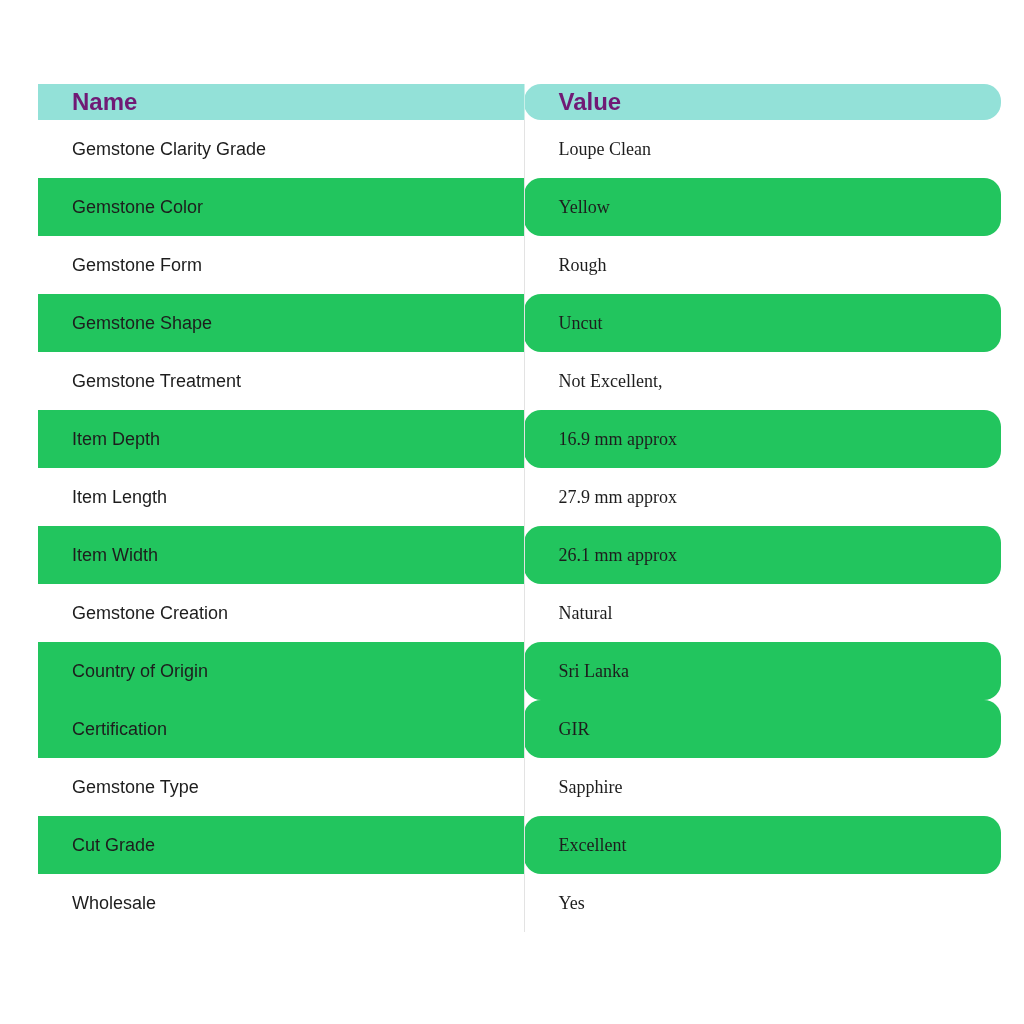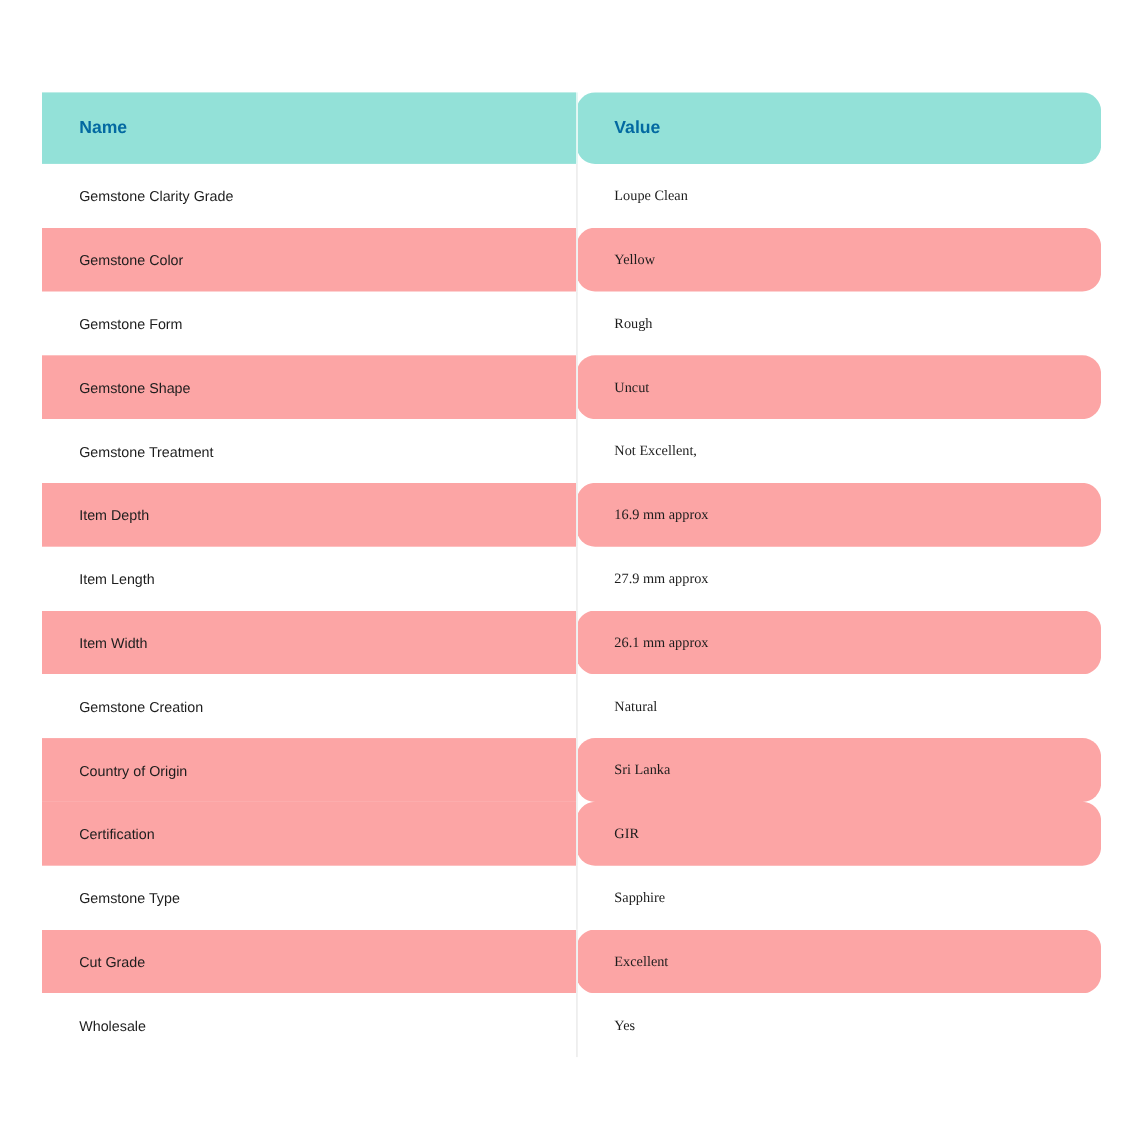--- a/index.html
+++ b/index.html
@@ -15,40 +15,40 @@
     left: 38px;
     top: 84px;
     width: 963px;
     border-collapse: collapse;
     table-layout: fixed;
   }
   .spec-table th, .spec-table td {
     text-align: left;
     vertical-align: middle;
     padding-left: 34px;
-    font-size: 13px;
+    font-size: 18px;
     overflow: hidden;
     white-space: nowrap;
   }
   .spec-table th {
-    height: 65px;
+    height: 36px;
     background: #93e1d8;
     font-weight: 700;
-    font-size: 16px;
-    color: #0369a1;
+    font-size: 24px;
+    color: #701a75;
   }
   .spec-table td {
     height: 58px;
     font-weight: 400;
   }
   .col-name  { width: 486px; }
   .col-value { width: 477px; border-radius: 17px; }
   th.col-value { border-left: 1px solid #c9f0ea; }
   td.col-value { border-left: 1px solid #e3e3e3; font-family: Liberation Serif, serif; }
-  tr.alt td { background: #fca5a5; }
+  tr.alt td { background: #22c55e; }
   tr.plain td { background: #ffffff; }
 </style>
 </head>
 <body>
 
 <table class="spec-table">
   <thead>
     <tr>
       <th class="col-name">Name</th>
       <th class="col-value">Value</th>

